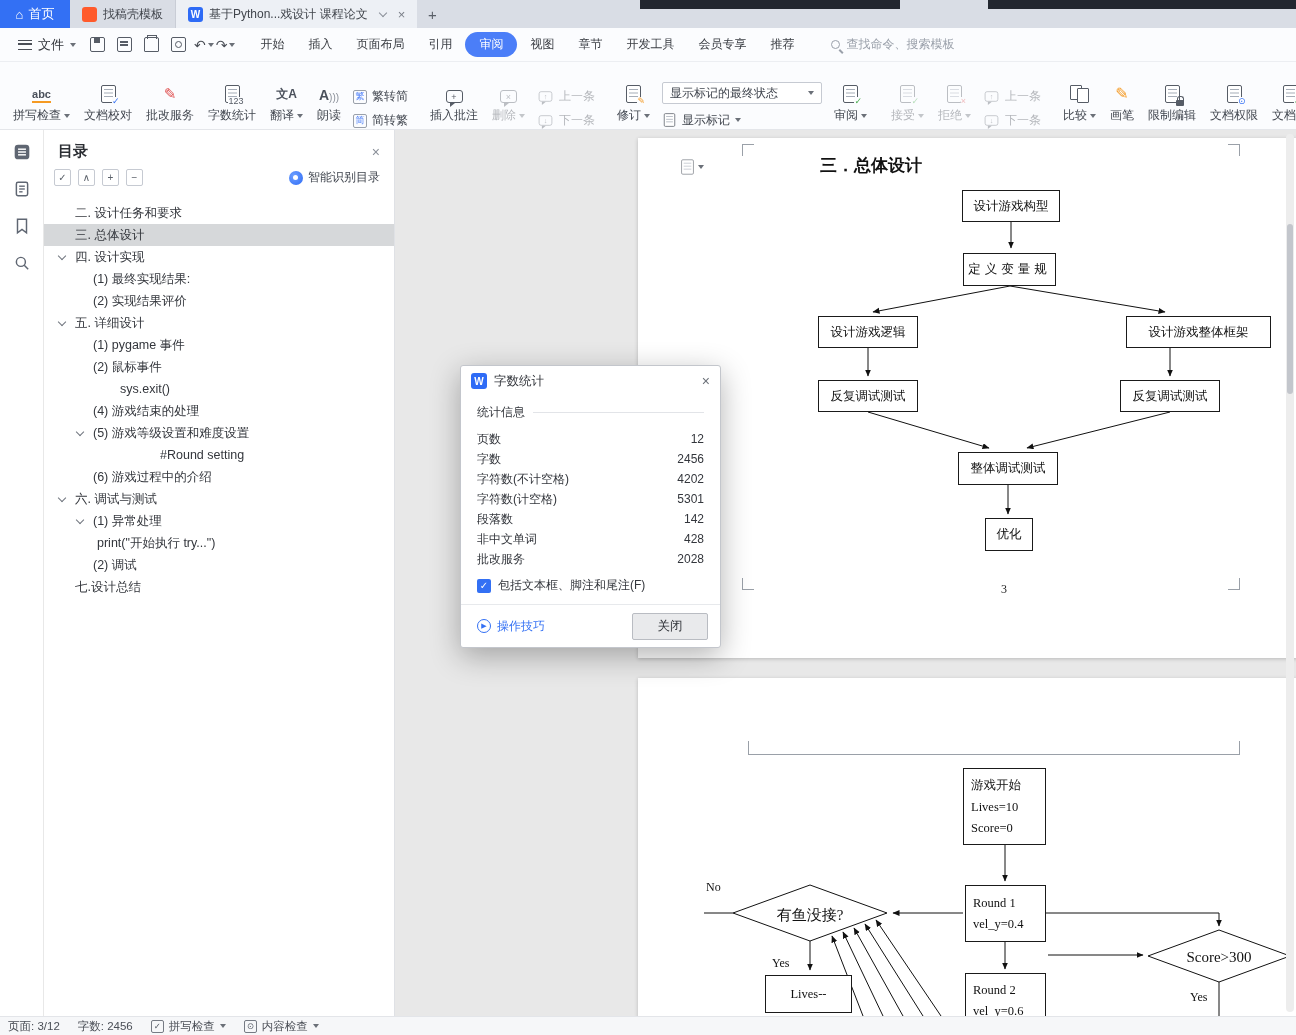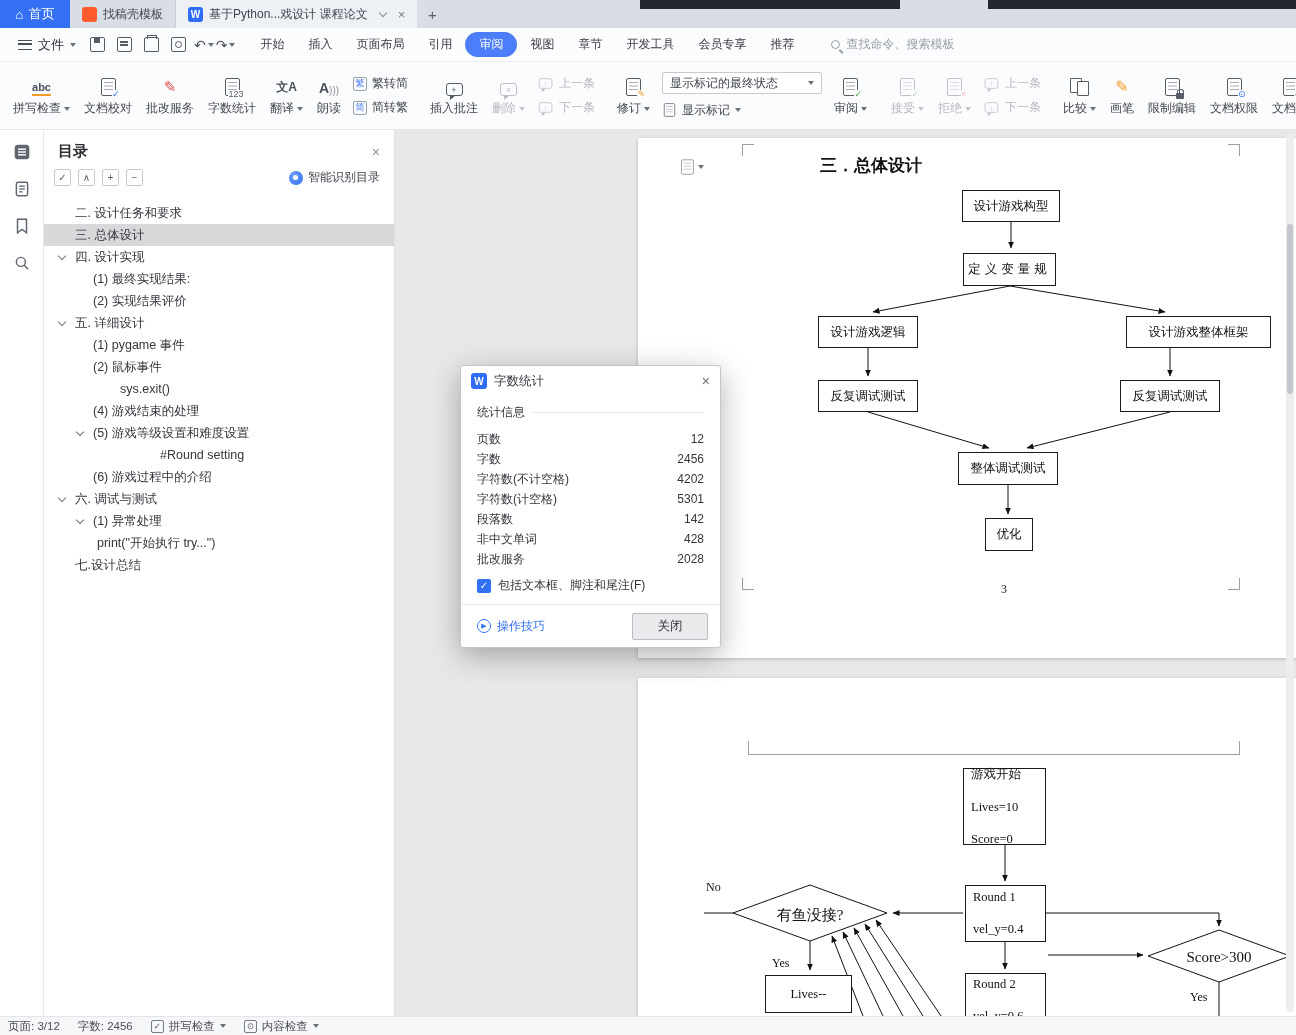--- a/index.html
+++ b/index.html
@@ -36,21 +36,21 @@
 .mi-view::after{content:"";position:absolute;left:3px;top:3px;width:5px;height:5px;border:1.5px solid #565c66;border-radius:50%}
 .ur{font-size:14px;color:#4a4e56;margin:0 2px}
 .menu-items{display:flex;align-items:center;margin-left:14px;gap:2px}
 .m-item{padding:4px 11px;font-size:12px;color:#3a3d43;border-radius:4px}
 .m-item.active{background:#4b7ef8;color:#fff;border-radius:14px;padding:4px 14px}
 .msearch{display:flex;align-items:center;gap:6px;margin-left:26px;color:#9aa0aa;font-size:12px}
 .mag{width:9px;height:9px;border:1.5px solid #9aa0aa;border-radius:50%;position:relative;display:inline-block}
 .mag::after{content:"";position:absolute;left:8px;top:8px;width:5px;height:1.5px;background:#9aa0aa;transform:rotate(45deg);transform-origin:0 0}
 
 
-.toolbar{height:68px;background:#fbfcfe;border-bottom:1px solid #e4e6ea;display:flex;align-items:center;padding:0 6px;overflow:hidden;white-space:nowrap}
+.toolbar{height:68px;background:#fbfcfe;border-bottom:1px solid #e4e6ea;display:flex;align-items:flex-end;padding:0 6px;overflow:hidden;white-space:nowrap}
 .tbtn{display:inline-flex;flex-direction:column;align-items:center;justify-content:center;gap:4px;padding:5px 7px;border-radius:4px;color:#41464f;vertical-align:middle}
 .tbtn .ic{height:22px;display:flex;align-items:flex-end;justify-content:center;color:#4a505b}
 .lbl{display:flex;align-items:center;gap:3px;font-size:12px}
 .dis{opacity:.38}
 .vsep{display:inline-block;width:1px;height:50px;background:#e4e6ea;margin:0 5px;vertical-align:middle}
 .tstack{display:inline-flex;flex-direction:column;gap:7px;margin:0 5px;vertical-align:middle}
 .trow{display:flex;align-items:center;gap:5px;font-size:12px;color:#41464f}
 .zh{width:14px;height:14px;border:1px solid #9aa0aa;border-radius:2px;font-size:9px;display:flex;align-items:center;justify-content:center;color:#4a7df8}
 .abc{font-size:11px;font-weight:bold;border-bottom:2px solid #f59a23;padding-bottom:1px}
 .docx{width:15px;height:18px;border:1.5px solid #565c66;border-radius:2px;position:relative;background:#fff}
@@ -90,21 +90,21 @@
 .cv0{left:15px}.cv1{left:33px}
 
 .docarea{flex:1;background:#e8e8e8;position:relative;overflow:hidden}
 .page{position:absolute;left:243px;width:700px;background:#fff;box-shadow:0 1px 4px rgba(0,0,0,.2)}
 .page1{top:8px;height:520px}
 .page2{top:548px;height:400px}
 .page svg{position:absolute;left:0;top:0;width:700px;height:100%;pointer-events:none}
 .serif{font-family:"Liberation Serif","DejaVu Serif",serif}
 .doctitle{position:absolute;left:182px;top:16px;font-size:17px;font-weight:bold;color:#111}
 .fbox{position:absolute;border:1px solid #1a1a1a;background:#fff;display:flex;align-items:center;justify-content:center;font-size:12.5px;color:#111;font-family:"Liberation Serif","DejaVu Serif",serif}
-.fbox.multi{flex-direction:column;align-items:flex-start;justify-content:center;padding-left:7px;gap:17px}
+.fbox.multi{flex-direction:column;align-items:flex-start;justify-content:center;padding-left:7px;gap:6px}
 .ls4{letter-spacing:4px}
 .flabel{position:absolute;font-size:12px;color:#111;font-family:"Liberation Serif","DejaVu Serif",serif}
 .dtext{position:absolute;font-size:15px;color:#111;text-align:center;font-family:"Liberation Serif","DejaVu Serif",serif}
 .cmark{position:absolute;width:12px;height:12px}
 .cm-tl{border-left:1px solid #9aa0a8;border-top:1px solid #9aa0a8}
 .cm-tr{border-right:1px solid #9aa0a8;border-top:1px solid #9aa0a8}
 .cm-bl{border-left:1px solid #9aa0a8;border-bottom:1px solid #9aa0a8}
 .cm-br{border-right:1px solid #9aa0a8;border-bottom:1px solid #9aa0a8}
 .bound{position:absolute;left:110px;top:63px;width:492px;height:14px;border-bottom:1px solid #9aa0a8;border-left:1px solid #9aa0a8;border-right:1px solid #9aa0a8}
 .pagenum{position:absolute;left:355px;top:444px;width:22px;text-align:center;font-size:12px;color:#222}
@@ -501,20 +501,23 @@
       <div class="ti l0">
           <span class="cv cv0"></span>
           <span>六. 调试与测试</span>
         </div>
       <div class="ti l1">
           <span class="cv cv1"></span>
           <span>(1) 异常处理</span>
         </div>
       <div class="ti l2c">
           <span>print("开始执行 try...")</span>
+        </div>
+      <div class="ti l1">
+          <span>(2) 调试</span>
         </div>
       <div class="ti l0">
           <span>七.设计总结</span>
         </div>
     </div>
   </div>
 
   <div class="docarea">
 
     <div class="page page1">

